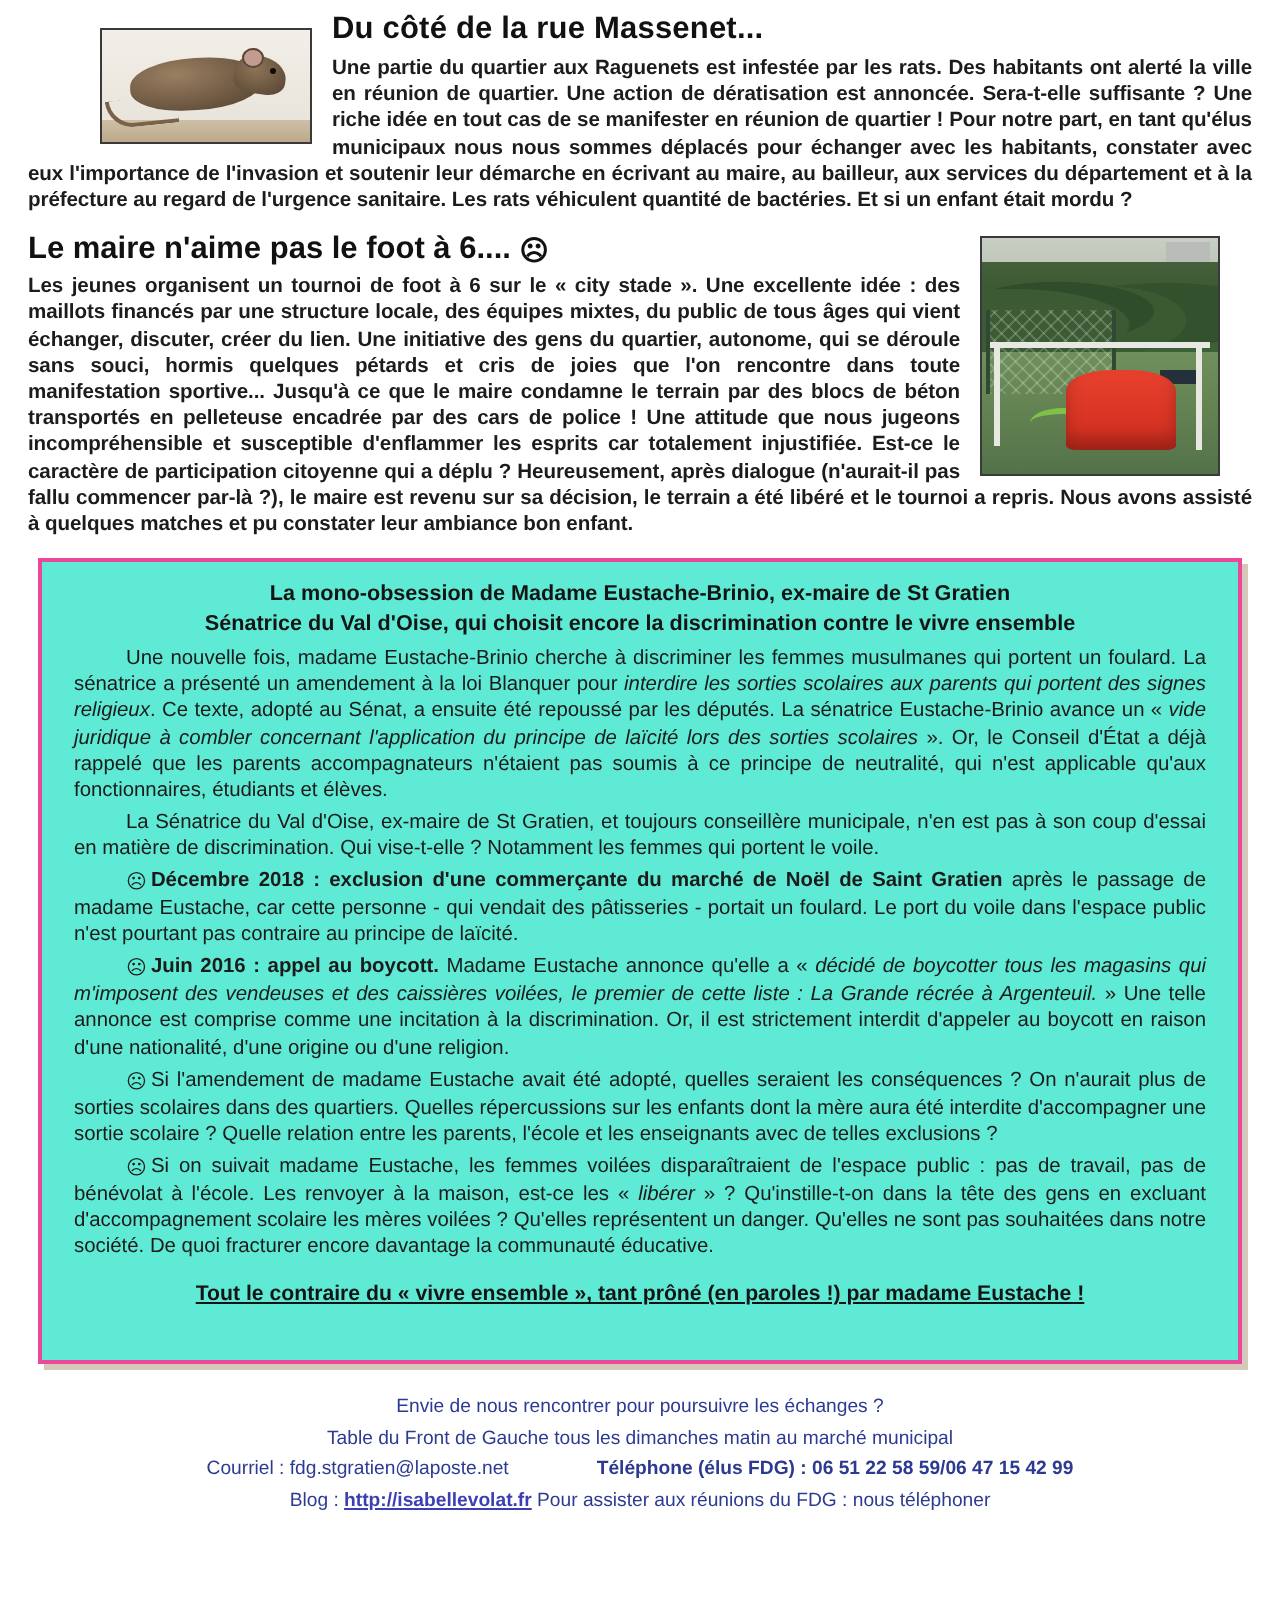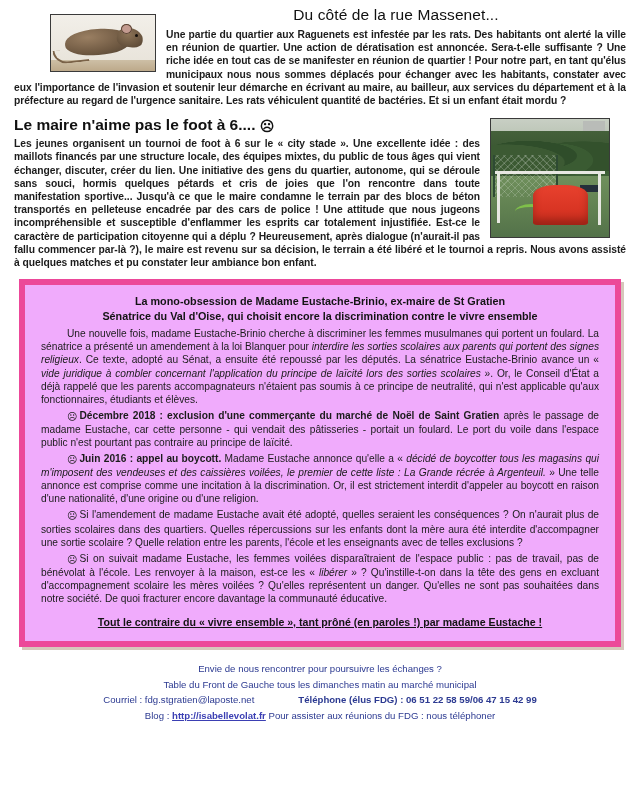--- a/index.html
+++ b/index.html
@@ -81,22 +81,22 @@
   }
   .rat-ground {
     position: absolute;
     left: 0; right: 0; bottom: 0;
     height: 11px;
     background: linear-gradient(#cdbfa6, #bda98a);
   }
 
   h1.title {
     font-size: 15.5px;
-    font-weight: normal;
-    text-align: center;
+    font-weight: bold;
+    text-align: left;
     margin: 0 0 4px 0;
     letter-spacing: .1px;
     color: #111111;
   }
   h2.title-two {
     font-size: 15.5px;
     font-weight: bold;
     text-align: left;
     margin: 9px 0 3px 0;
     color: #111111;
@@ -185,23 +185,23 @@
   .bench {
     position: absolute; right: 9%; top: 56%;
     width: 16%; height: 6%;
     background: #24303a;
   }
 
   
   .highlight-box {
     position: relative;
     margin: 10px 5px 0 5px;
-    background: #f0abfc;
-    border: 6px solid #ec4899;
-    padding: 9px 13px 12px 13px;
+    background: #5eead4;
+    border: 2px solid #ec4899;
+    padding: 9px 13px 26px 13px;
     box-shadow: 3px 3px 0 rgba(120,70,30,.30);
     box-sizing: border-box;
   }
   .box-head {
     text-align: center;
     font-weight: bold;
     font-size: 10.8px;
     line-height: 14.5px;
     color: #141414;
     margin: 0 0 4px 0;
@@ -289,20 +289,21 @@
   <section class="highlight-box">
     <div class="box-head">
       <div>La mono-obsession de Madame Eustache-Brinio, ex-maire de St Gratien</div>
       <div>Sénatrice du Val d'Oise, qui choisit encore la discrimination contre le vivre ensemble</div>
     </div>
 
     <p class="box-p">
       <span>Une nouvelle fois, madame Eustache-Brinio cherche à discriminer les femmes musulmanes qui portent un foulard. La sénatrice a présenté un amendement à la loi Blanquer pour </span><span class="ital">interdire les sorties scolaires aux parents qui portent des signes religieux</span><span>. Ce texte, adopté au Sénat, a ensuite été repoussé par les députés. La sénatrice Eustache-Brinio avance un « </span><span class="ital">vide juridique à combler concernant l'application du principe de laïcité lors des sorties scolaires</span><span> ». Or, le Conseil d'État a déjà rappelé que les parents accompagnateurs n'étaient pas soumis à ce principe de neutralité, qui n'est applicable qu'aux fonctionnaires, étudiants et élèves.</span>
     </p>
 
+    <p class="box-p">La Sénatrice du Val d'Oise, ex-maire de St Gratien, et toujours conseillère municipale,  n'en est pas à son coup d'essai en matière de discrimination. Qui  vise-t-elle ? Notamment les femmes qui portent le voile.</p>
 
     <p class="box-p">
       <span class="bullet-face">☹</span><span class="bold">Décembre 2018 : exclusion d'une commerçante  du marché de Noël de Saint Gratien</span><span> après le passage de madame Eustache, car cette personne - qui vendait des pâtisseries - portait un foulard. Le port du voile dans l'espace public n'est pourtant pas contraire au principe de laïcité.</span>
     </p>
 
     <p class="box-p">
       <span class="bullet-face">☹</span><span class="bold">Juin 2016 : appel au boycott.</span><span> Madame Eustache annonce qu'elle a « </span><span class="ital">décidé de boycotter tous les magasins qui m'imposent des vendeuses et des caissières voilées, le premier de cette liste : La Grande récrée à Argenteuil.</span><span> »  Une telle annonce est comprise comme une incitation à la discrimination. Or, il est strictement interdit d'appeler au boycott en raison d'une nationalité, d'une origine ou d'une religion.</span>
     </p>
 
     <p class="box-p">

